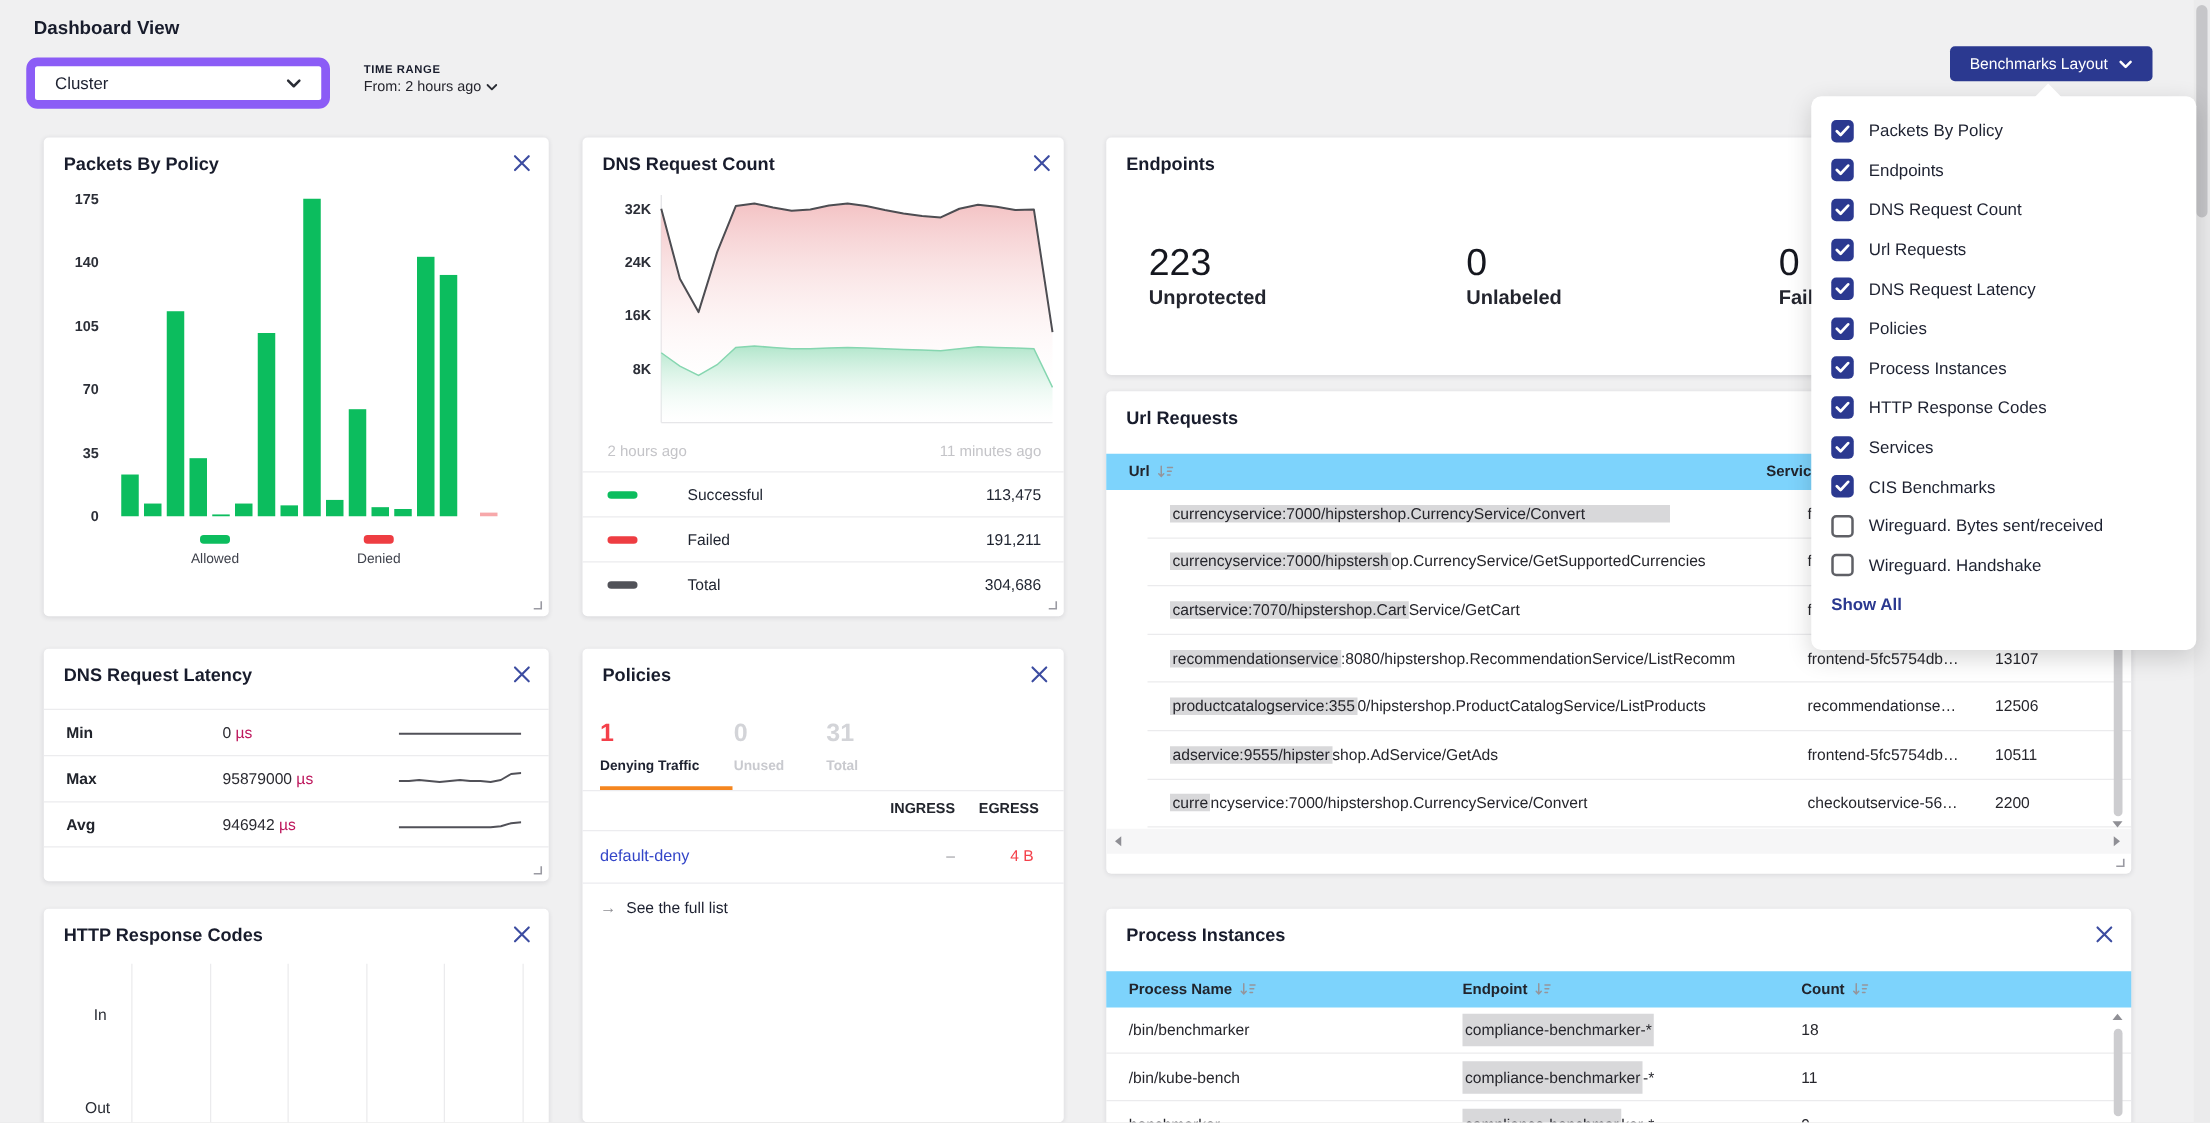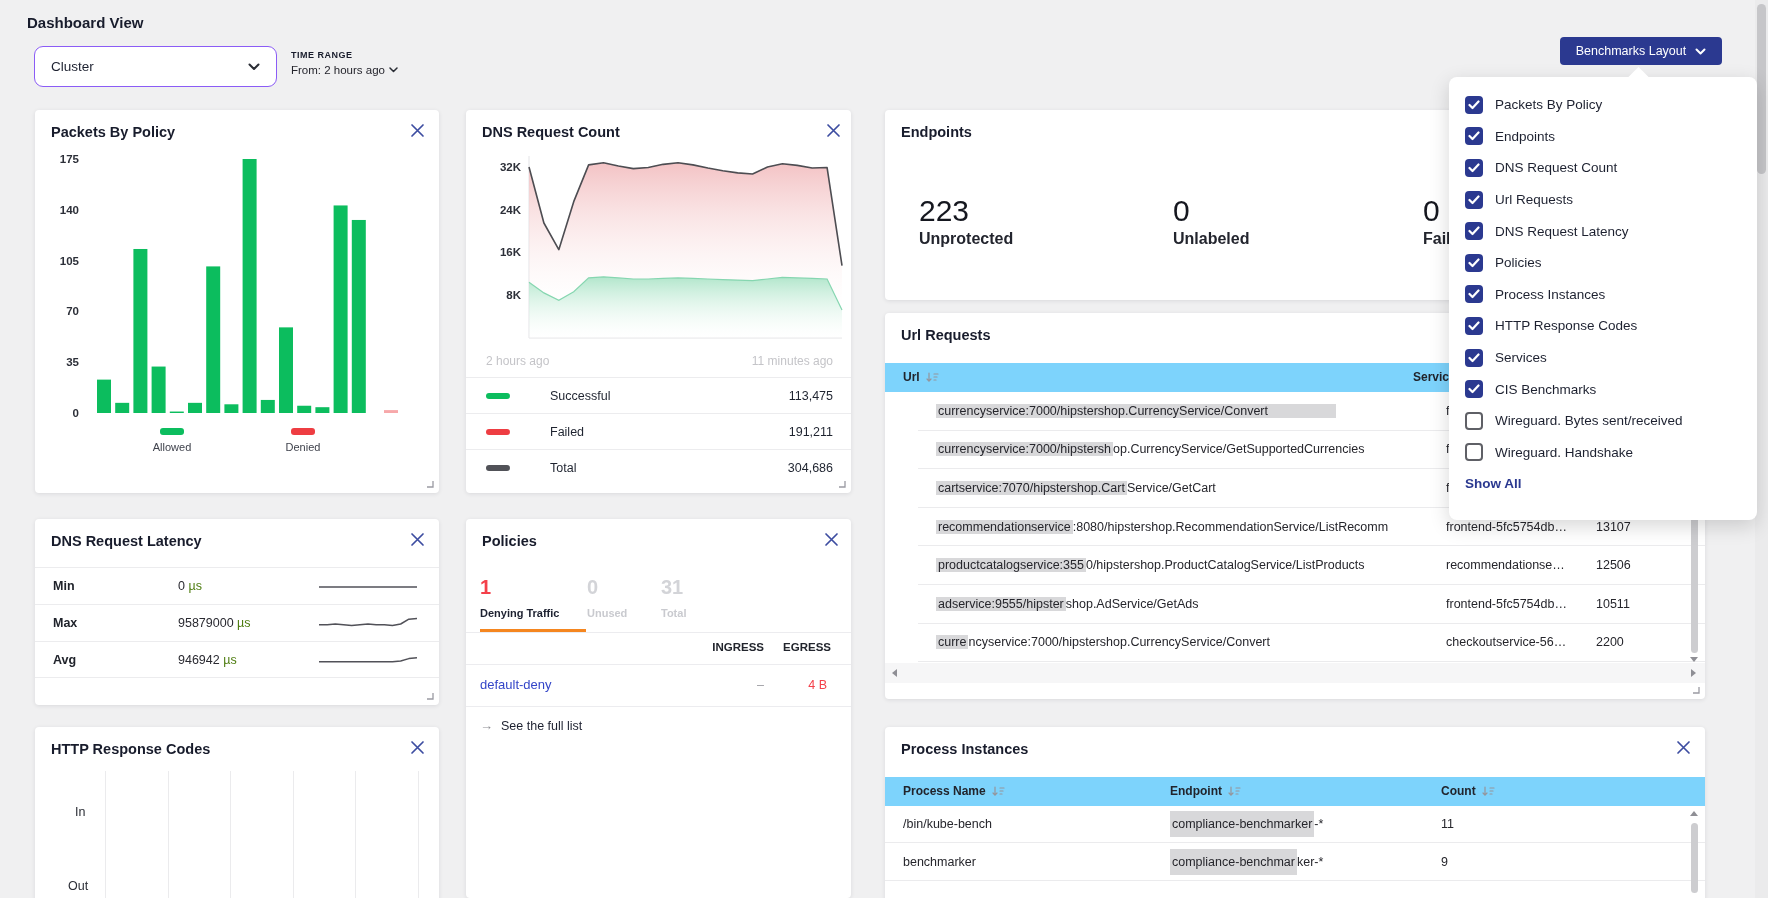--- a/index.html
+++ b/index.html
@@ -3,22 +3,22 @@
 <meta charset="utf-8">
 <style>
   * { margin:0; padding:0; box-sizing:border-box; }
   html,body { background:#e9e9ea; }
   .screen {
     position:relative; width:1768px; height:898px; overflow:hidden;
     background:#f0f0f1; font-family:"Liberation Sans", sans-serif; color:#1d2130;
   }
   
   .page-title { position:absolute; left:27px; top:14px; font-size:15px; font-weight:700; color:#181c2c; }
-  .cluster-select { position:absolute; left:34px; top:46px; width:243px; height:41px; background:#fff;
-    border:1px solid #8b5cf6; border-radius:9px; display:flex; align-items:center; padding:12px 16px; cursor:pointer; }
+  .cluster-select { position:absolute; left:21px; top:46px; width:243px; height:41px; background:#fff;
+    border:7px solid #8b5cf6; border-radius:9px; display:flex; align-items:center; padding:12px 16px; cursor:pointer; }
   .cluster-select .sel-label { font-size:13.5px; color:#1d2130; }
   .cluster-select svg { margin-left:auto; }
   .time-range { position:absolute; left:291px; top:50px; }
   .tr-label { font-size:9px; font-weight:700; letter-spacing:.5px; color:#181c2c; }
   .tr-value { font-size:11.5px; color:#25252d; margin-top:4px; display:flex; align-items:center; gap:4px; cursor:pointer; }
   .customize-btn { position:absolute; left:1560px; top:37px; width:162px; height:28px; background:#2b3990;
     border:none; border-radius:4px; color:#fff; font-size:12.5px; font-weight:500; font-family:"Liberation Sans",sans-serif;
     display:flex; align-items:center; justify-content:center; gap:9px; cursor:pointer; z-index:40; }
   
   .card { position:absolute; background:#fff; border-radius:4px; box-shadow:0 1px 4px rgba(25,28,50,.10); }
@@ -60,21 +60,21 @@
   .tri-up { width:0; height:0; border-left:4px solid transparent; border-right:4px solid transparent; border-bottom:5px solid #8f8f95; }
   .tri-left { width:0; height:0; border-top:4px solid transparent; border-bottom:4px solid transparent; border-right:5px solid #8f8f95; }
   .tri-right { width:0; height:0; border-top:4px solid transparent; border-bottom:4px solid transparent; border-left:5px solid #8f8f95; }
   
   #card-latency { left:35px; top:519px; width:404px; height:186px; }
   .lat-rows { position:absolute; left:0; right:0; top:48px; }
   .lat-row { position:relative; height:37px; border-top:1px solid #ececee; }
   .lat-row:last-child { border-bottom:1px solid #ececee; }
   .lat-label { position:absolute; left:18px; top:11px; font-size:12.5px; font-weight:700; color:#20232b; }
   .lat-val { position:absolute; left:143px; top:11px; font-size:12.5px; color:#2a2a31; }
-  .lat-unit { color:#4d7c0f; }
+  .lat-unit { color:#be185d; }
   .lat-spark { position:absolute; left:284px; top:8px; }
   
   #card-policies { left:466px; top:519px; width:385px; height:379px; }
   .ptab { position:absolute; top:58px; cursor:pointer; }
   .ptab-num { font-size:20px; font-weight:800; line-height:20px; }
   .ptab-label { font-size:11px; font-weight:700; margin-top:10px; }
   .ptab.active .ptab-num { color:#f4404a; }
   .ptab.active .ptab-label { color:#1d2130; }
   .ptab.inactive .ptab-num { color:#d3d4d8; }
   .ptab.inactive .ptab-label { color:#c9cacf; }
@@ -437,20 +437,25 @@
       </div>
       <div class="th" style="left:556px;">
         <span>Count</span>
         <svg width="13" height="11" viewBox="0 0 13 11">
             <path d="M3 1 L3 9 M1 7 L3 9.2 L5 7 M8 2 H12 M8 5 H11 M8 8 H10" fill="none" stroke="#95959b" stroke-width="1.2" stroke-linecap="round"></path>
           </svg>
       </div>
     </div>
     <div class="proc-rows" id="proc-rows">
         <div class="proc-row">
+          <div class="cell proc-name">/bin/benchmarker</div>
+          <div class="cell proc-ep"><span class="hl">compliance-benchmarker-*</span><span></span></div>
+          <div class="cell proc-count">18</div>
+        </div>
+        <div class="proc-row">
           <div class="cell proc-name">/bin/kube-bench</div>
           <div class="cell proc-ep"><span class="hl">compliance-benchmarker</span><span>-*</span></div>
           <div class="cell proc-count">11</div>
         </div>
         <div class="proc-row">
           <div class="cell proc-name">benchmarker</div>
           <div class="cell proc-ep"><span class="hl">compliance-benchmar</span><span>ker-*</span></div>
           <div class="cell proc-count">9</div>
         </div>
       </div>

